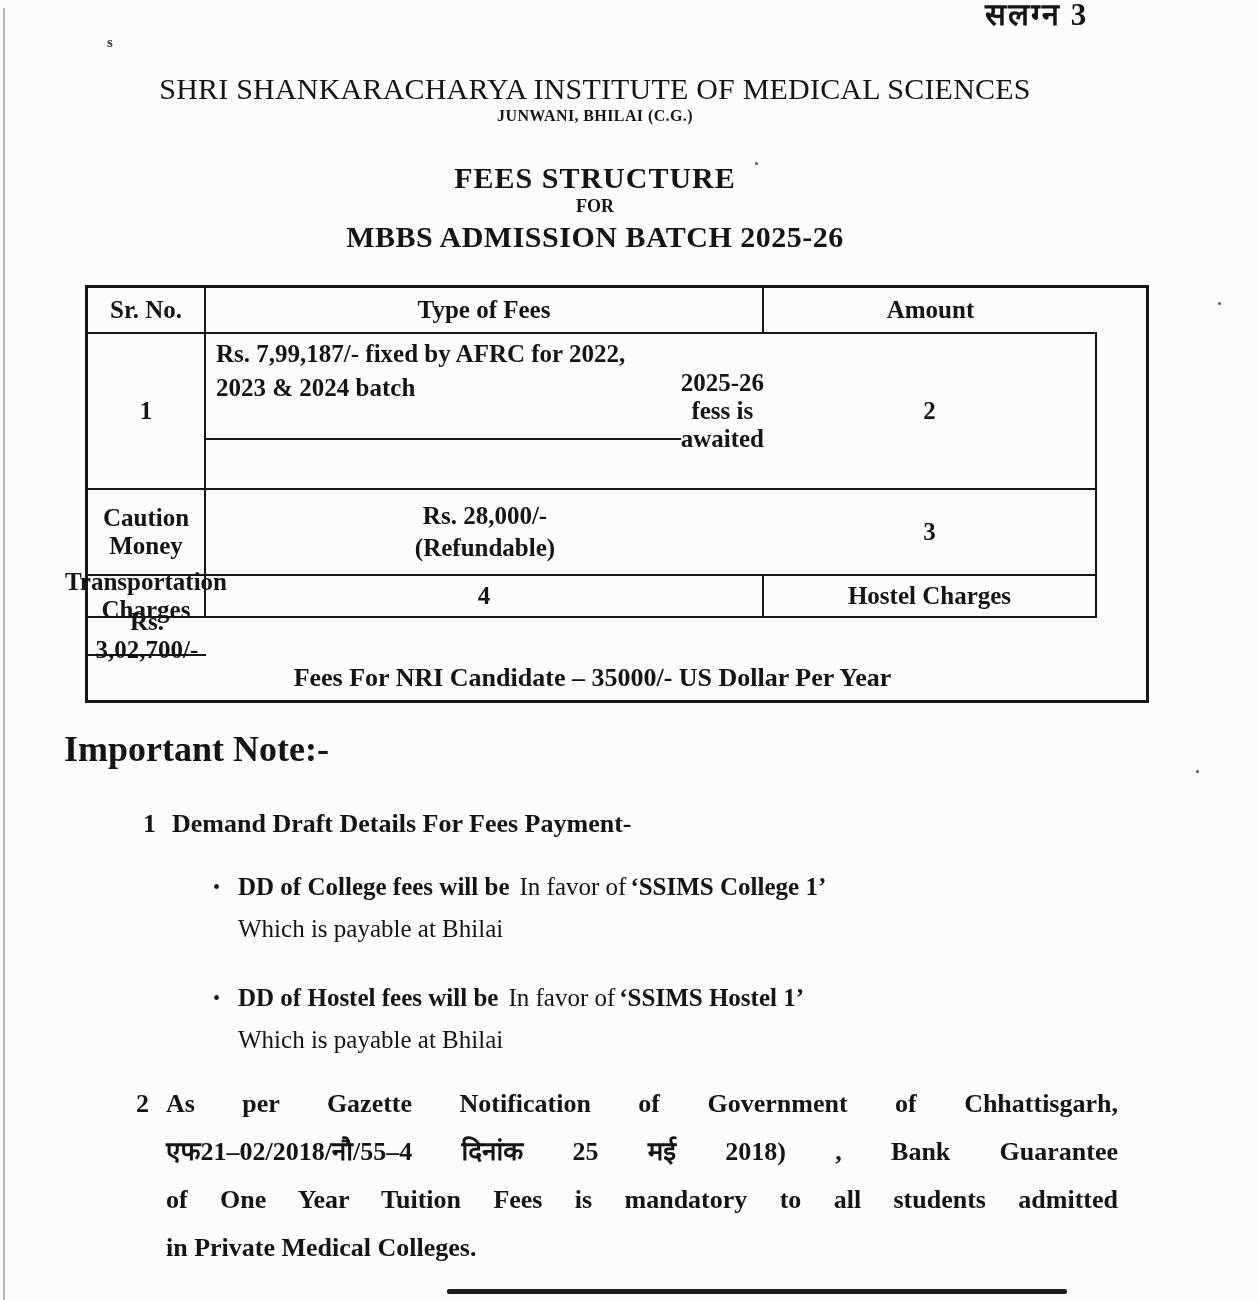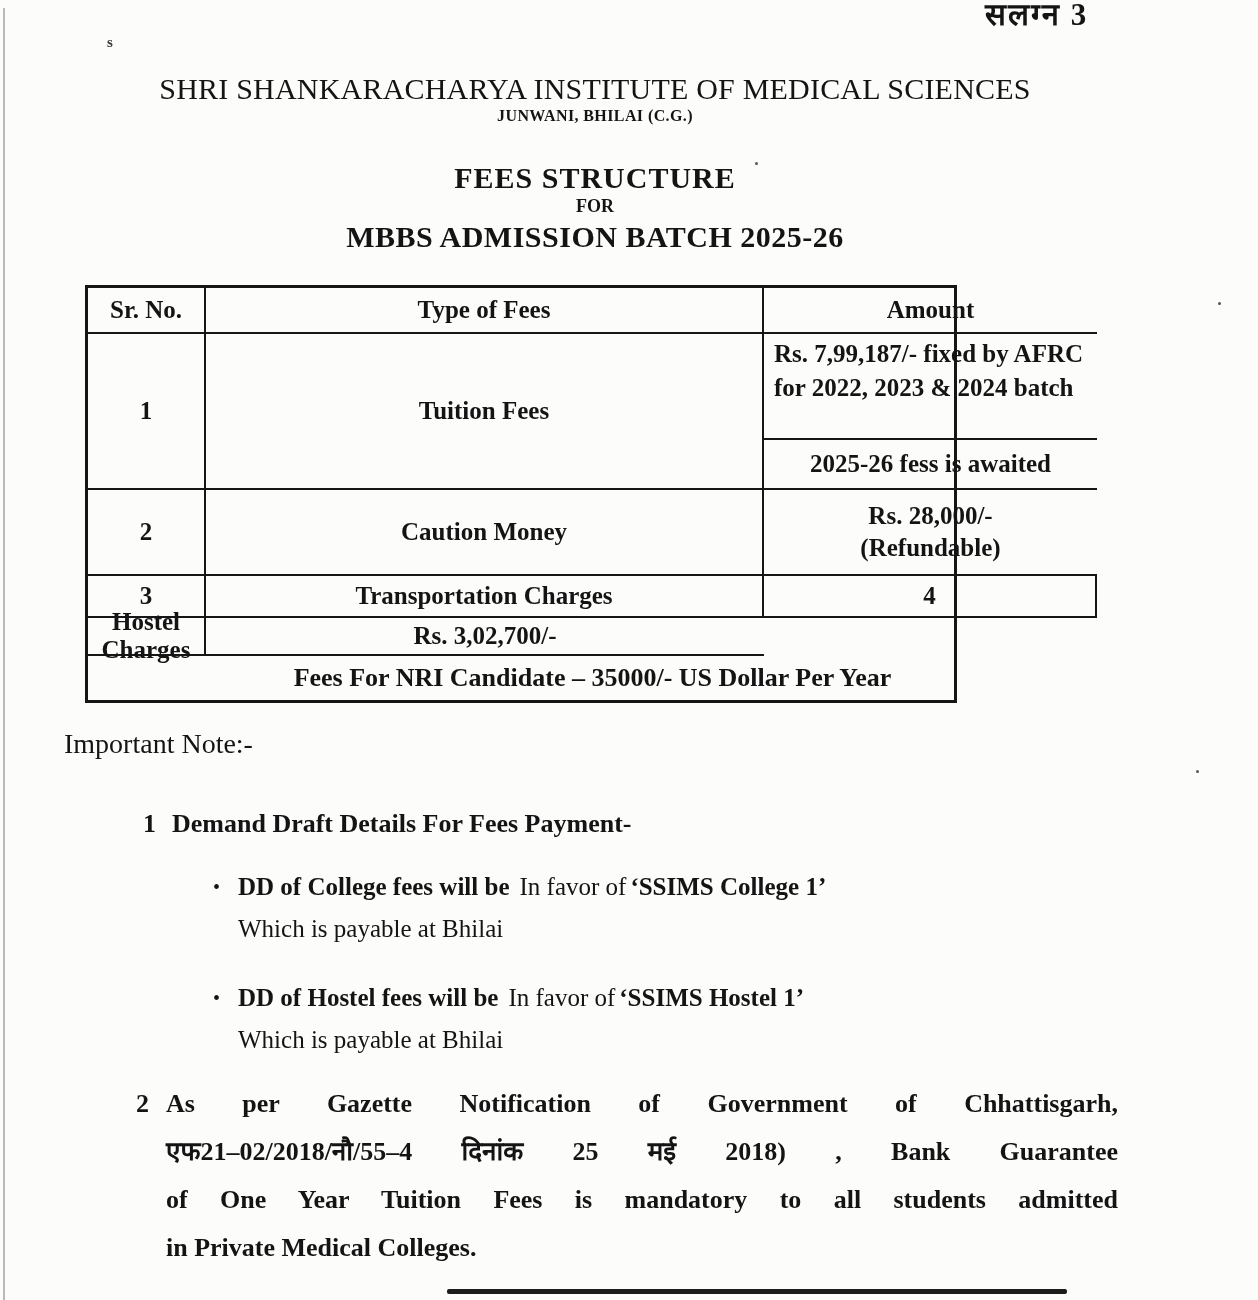--- a/index.html
+++ b/index.html
@@ -27,51 +27,51 @@
     letter-spacing:2px;
   }
   .center-block { position:absolute; left:75px; width:1040px; text-align:center; }
   .institute-name { top:72px; font-size:30px; font-weight:normal; letter-spacing:0.2px; }
   .institute-address { top:107px; font-size:16px; font-weight:bold; letter-spacing:0.4px; }
   .doc-title { top:161px; font-size:30px; font-weight:bold; letter-spacing:1px;font-family:Liberation Serif, serif; }
   .doc-for { top:196px; font-size:18px; font-weight:bold; }
   .doc-subtitle { top:220px; font-size:30px; font-weight:bold; letter-spacing:0.5px; }
 
   .fees-table {
-    position:absolute; left:85px; top:285px; width:872px;
+    position:absolute; left:85px; top:285px; width:1064px;
     border:3px solid #161616;
     display:grid;
     grid-template-columns:118px 558px 333px;
     grid-template-rows:46px 156px 86px 42px 38px 44px;
   }
   .cell {
     border-right:2px solid #161616;
     border-bottom:2px solid #161616;
     display:flex; align-items:center; justify-content:center;
     font-weight:bold; font-size:25px;
     text-align:center;
   }
   .cell.no-r { border-right:none; }
   .cell.no-b { border-bottom:none; }
-  .amount-split { flex-direction:column; align-items:stretch; justify-content:flex-start; padding:0; }
+  .amount-split { flex-direction:row; align-items:stretch; justify-content:flex-start; padding:0; }
   .amount-primary {
     height:106px; border-bottom:2px solid #161616;
     padding:3px 6px 0 10px;
     text-align:left; line-height:34px; font-size:25px;
   }
   .amount-secondary {
     flex:1; display:flex; align-items:center; justify-content:center;
     font-size:25px;
   }
   .two-line { flex-direction:column; line-height:32px; }
   .footer-cell { grid-column:1 / span 3; font-size:26px; }
 
   .note-heading {
     position:absolute; left:64px; top:728px;
-    font-size:28px; font-weight:normal;
+    font-size:36px; font-weight:bold;
   }
   .item1-row {
     position:absolute; left:143px; top:809px;
     display:flex; gap:16px;
     font-size:26px; font-weight:bold;
   }
   .bullets { position:absolute; left:213px; top:866px; width:900px; }
   .bullet { display:flex; gap:18px; font-size:25px; line-height:42px; }
   .bullet + .bullet { margin-top:27px; }
   .bullet-glyph { font-size:20px; line-height:42px; }
@@ -114,21 +114,20 @@
   <div class="center-block doc-for">FOR</div>
   <div class="center-block doc-subtitle">MBBS ADMISSION BATCH 2025-26</div>
 
   <div class="fees-table">
 
     <div class="cell">Sr. No.</div>
     <div class="cell">Type of Fees</div>
     <div class="cell no-r">Amount</div>
 
     <div class="cell">1</div>
-    <div class="cell">Tuition Fees</div>
     <div class="cell no-r amount-split">
       <div class="amount-primary">Rs. 7,99,187/- fixed by AFRC for 2022, 2023 &amp; 2024 batch</div>
       <div class="amount-secondary">2025-26 fess is awaited</div>
     </div>
 
     <div class="cell">2</div>
     <div class="cell">Caution Money</div>
     <div class="cell no-r two-line">
       <span>Rs. 28,000/-</span>
       <span>(Refundable)</span>

